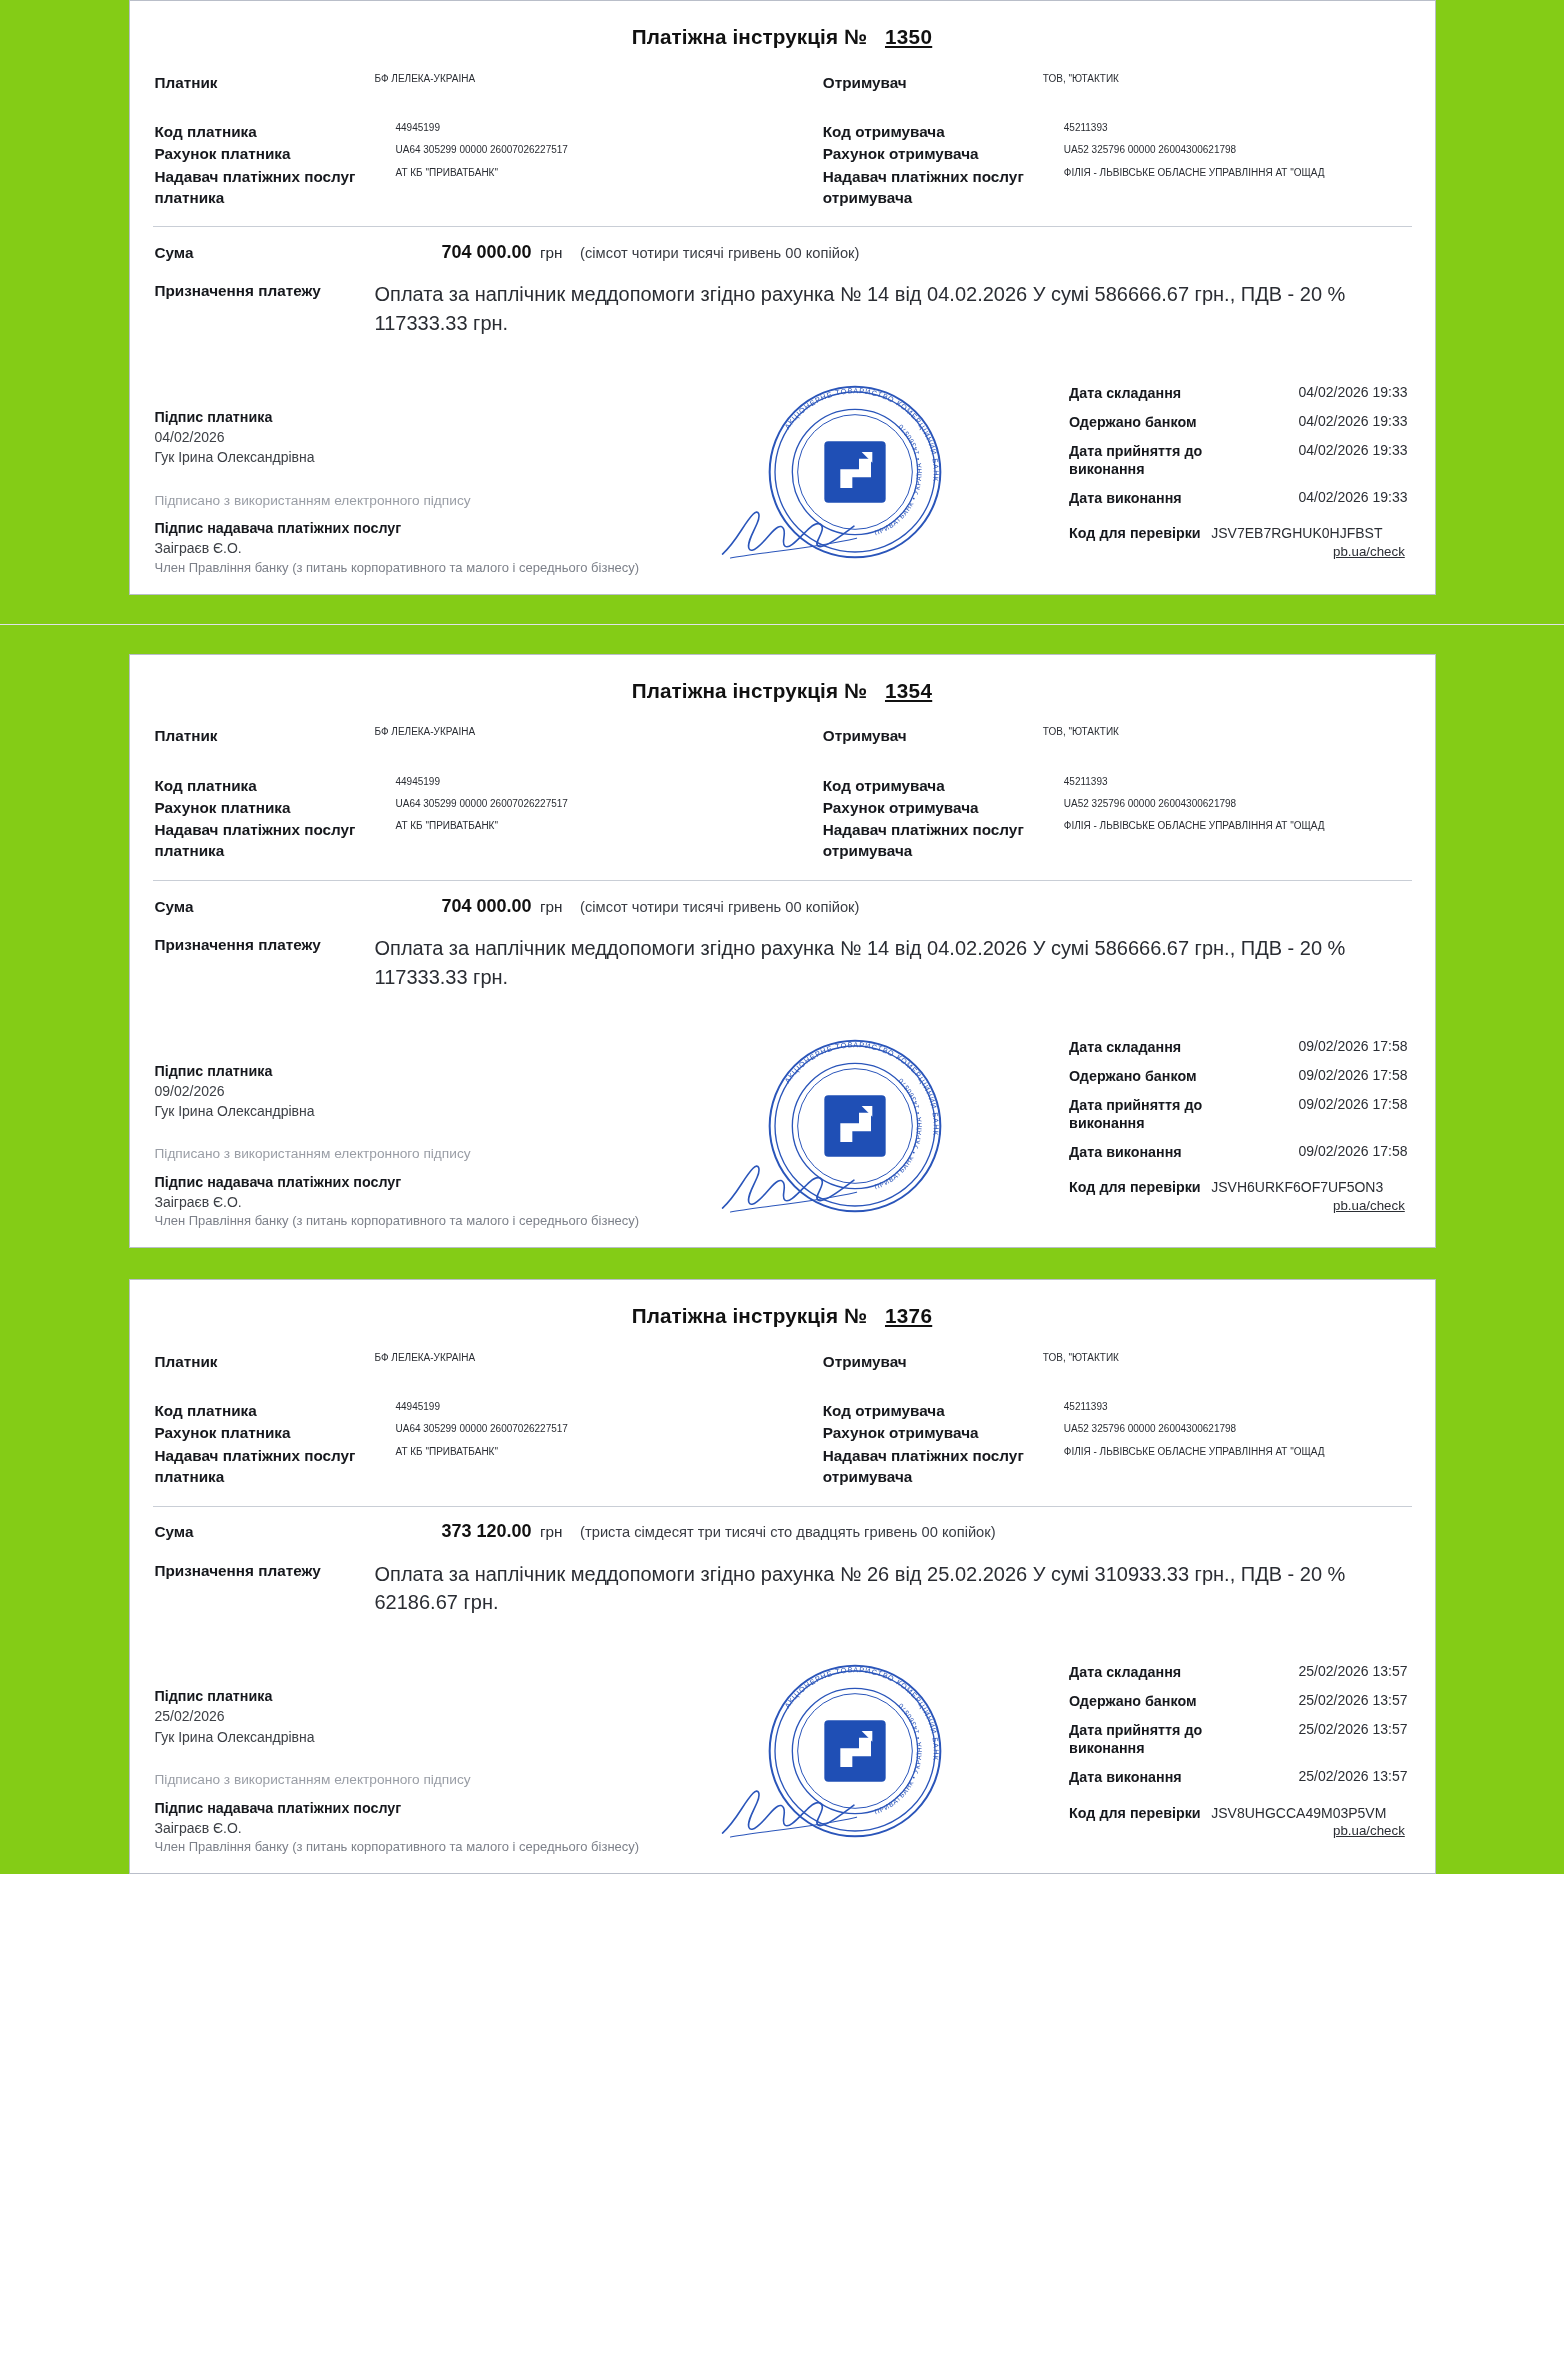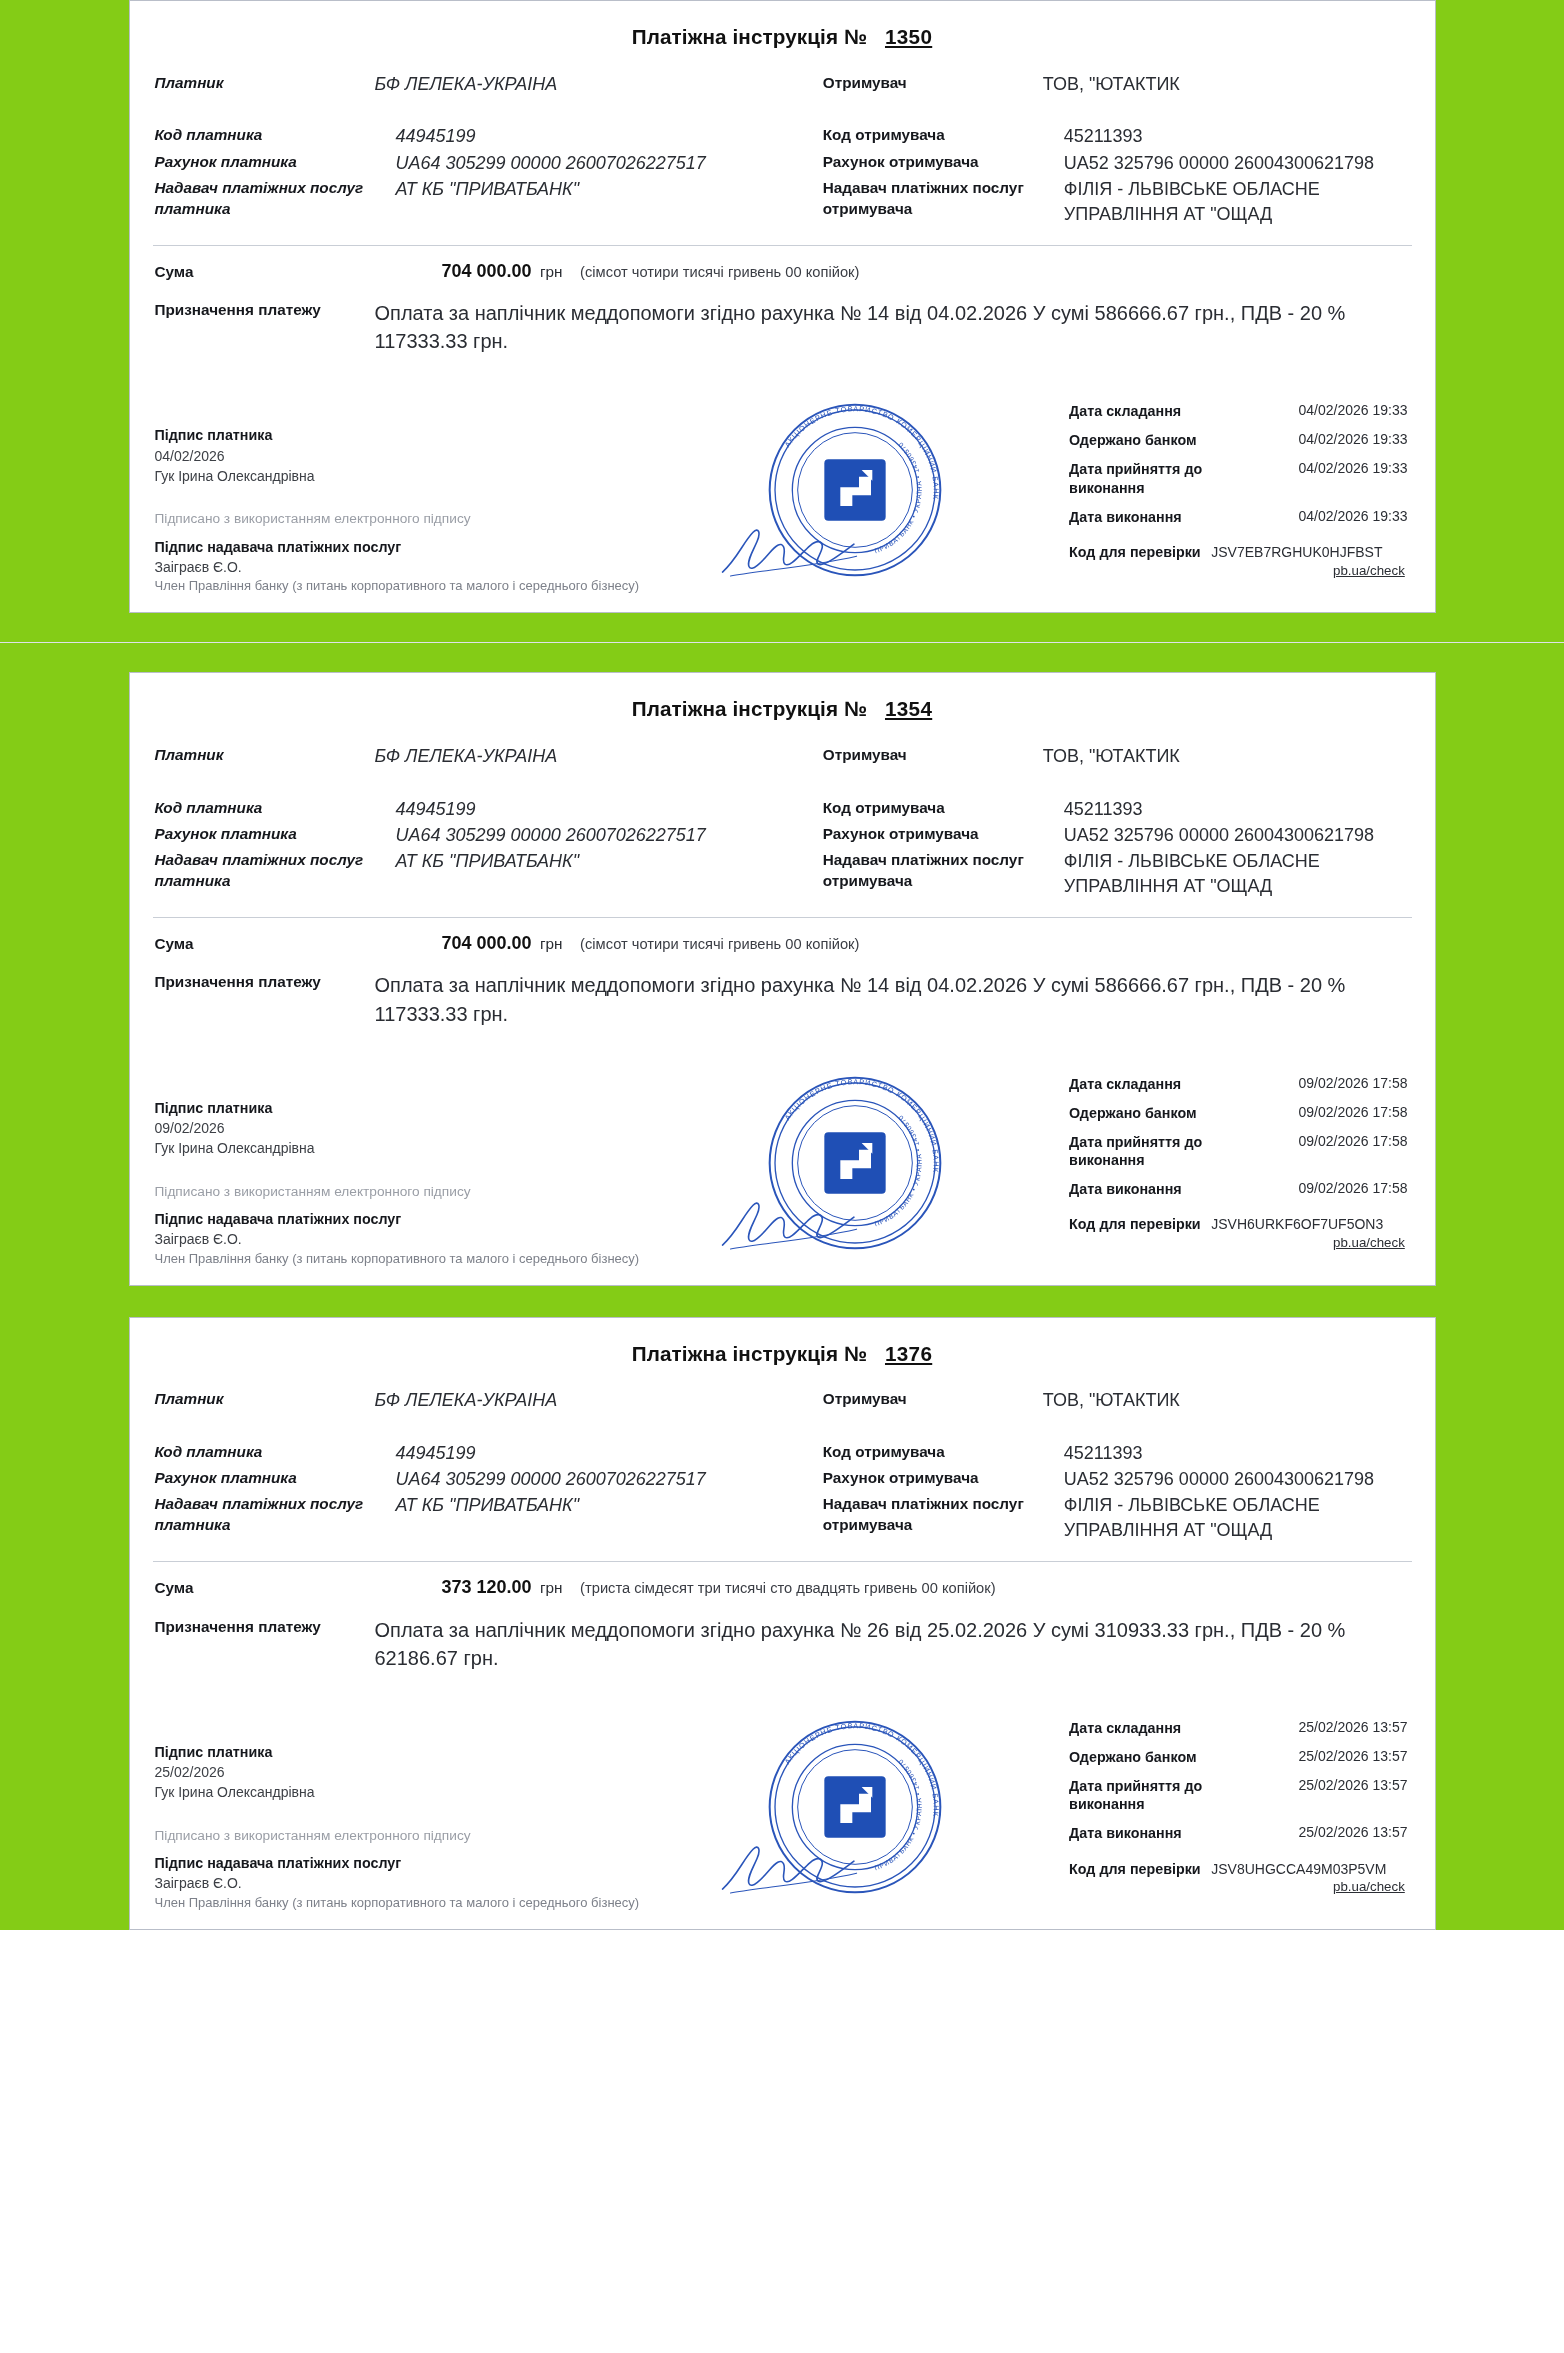--- a/index.html
+++ b/index.html
@@ -48,37 +48,37 @@
     text-decoration: underline;
     margin-left: 12px;
     letter-spacing: 0.3px;
   }
 
   .row {
     display: flex;
     width: 100%;
     box-sizing: border-box;
   }
-  .col-l { width: 52%; box-sizing: border-box; padding-left: 25px; font-style: italic; }
+  .col-l { width: 52%; box-sizing: border-box; padding-left: 25px; }
   .col-r { width: 48%; box-sizing: border-box; padding-left: 14.7px;}
 
   .field {
     display: flex;
     align-items: flex-start;
   }
   .lbl {
     font-size: 15.3px;
     font-weight: bold;
     color: #16181d;
     width: 220px;
     flex: 0 0 220px;
     line-height: 1.38;
   }
   .val {
-    font-size: 18px;
+    font-size: 10px;
     color: #2a2d33;
     line-height: 1.38;
     flex: 1 1 auto;
   }
 
   .block-party { padding-top: 17.3px; }
   .block-codes { padding-top: 28px; }
   .block-codes .field { margin-bottom: 1.3px; gap: 21px; }
 
   .hr {

